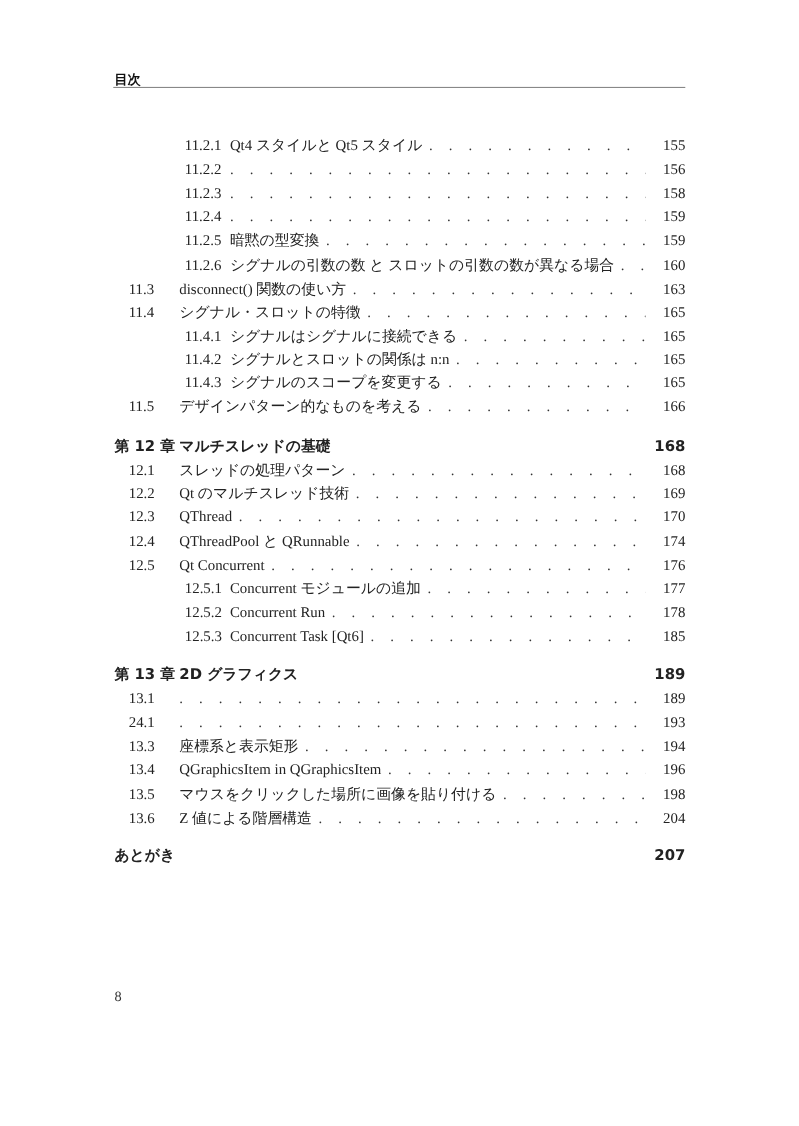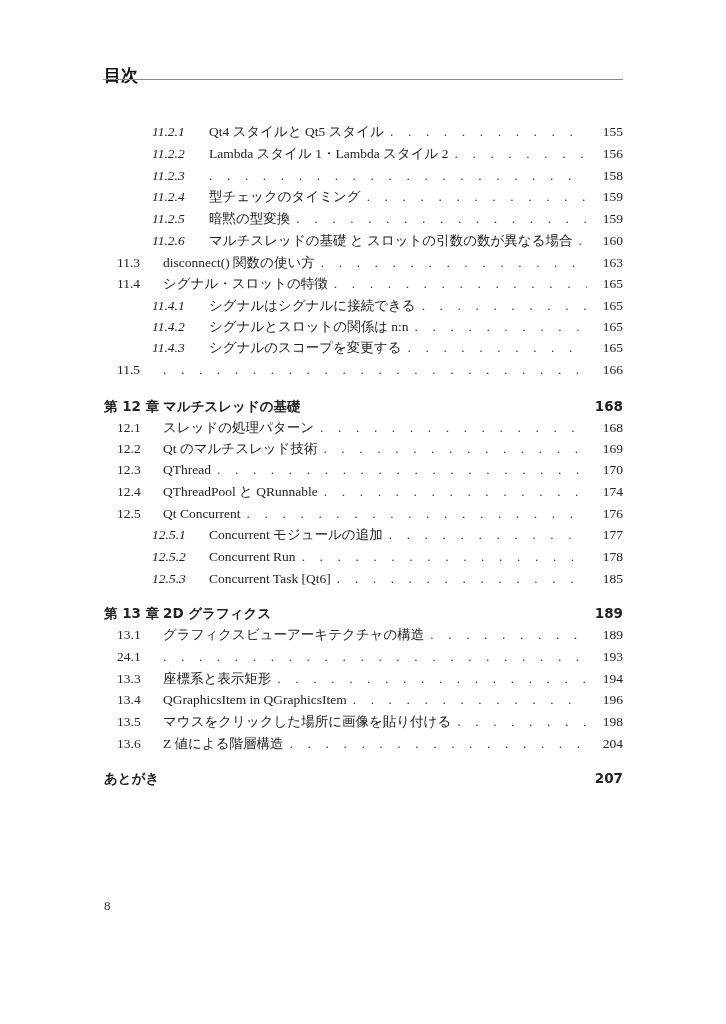--- a/index.html
+++ b/index.html
@@ -1,27 +1,27 @@
 <!DOCTYPE html>
 <html><head>
 <meta charset="utf-8">
 <style>
   html, body { margin: 0; padding: 0; background: #ffffff; }
   body { width: 726px; height: 1024px; position: relative; overflow: hidden; color: #222; }
   .serif { font-family: "Liberation Serif", "DejaVu Serif", serif; }
   .sans { font-family: "DejaVu Sans", "Liberation Sans", sans-serif; }
-  #header-title { position: absolute; left: 104px; top: 64px; font-size: 17px; font-weight: bold; color: #111; }
+  #header-title { position: absolute; left: 104px; top: 64px; font-size: 12px; font-weight: bold; color: #111; }
   #header-rule { position: absolute; left: 103px; top: 79px; width: 520px; height: 1px; background: #888; }
   .row { position: absolute; left: 104px; width: 519px; height: 20px; line-height: 20px; font-size: 13.5px; }
   .row .num { position: absolute; top: 0; }
   .row .title-wrap { position: absolute; top: 0; right: 36px; display: flex; overflow: hidden; white-space: nowrap; }
   .row .title { flex: 0 0 auto; padding-right: 6px; background: #fff; }
   .row .dots { flex: 1 1 auto; overflow: hidden; white-space: nowrap; letter-spacing: 5.6px; color: #333; }
   .row .page { position: absolute; right: 0; top: 0; text-align: right; }
-  .sub .num { left: 48px; font-style: italic; }
+  .sub .num { left: 64px; }
   .sub .title-wrap { left: 105px; }
   .sec .num { left: 13px; }
   .sec .title-wrap { left: 59px; }
   .chap { font-weight: bold; font-size: 13.5px; }
   .chap .num { left: 0; }
   .chap .title { position: absolute; left: 59px; top: 0; }
   .chap .page { font-size: 13.5px; }
   .after .title { position: absolute; left: 0; top: 0; }
   #page-number { position: absolute; left: 104px; top: 898px; font-size: 13px; color: #333; }
 </style>
@@ -36,52 +36,50 @@
       <span class="num">11.2.1</span>
       <div class="title-wrap">
         <span class="title">Qt4 スタイルと Qt5 スタイル</span>
         <span class="dots">. . . . . . . . . . . . . . . . . . . . . . . . . . . . . . . . . . . . . . . . . . . . . . . . . . . . . . . . . . . . . . . . . . . . . . . . . . . . . . . . . . . . . . . . . . . . . . . . . . . . . . . . . . . . . . . . . . . . . . . . </span>
       </div>
       <span class="page">155</span>
     </div>
     <div class="row sub serif" style="top: 144px;">
       <span class="num">11.2.2</span>
       <div class="title-wrap">
-        <span class="title">Lambda スタイル 1・Lambda スタイル 2</span>
         <span class="dots">. . . . . . . . . . . . . . . . . . . . . . . . . . . . . . . . . . . . . . . . . . . . . . . . . . . . . . . . . . . . . . . . . . . . . . . . . . . . . . . . . . . . . . . . . . . . . . . . . . . . . . . . . . . . . . . . . . . . . . . . </span>
       </div>
       <span class="page">156</span>
     </div>
     <div class="row sub serif" style="top: 166px;">
       <span class="num">11.2.3</span>
       <div class="title-wrap">
         <span class="dots">. . . . . . . . . . . . . . . . . . . . . . . . . . . . . . . . . . . . . . . . . . . . . . . . . . . . . . . . . . . . . . . . . . . . . . . . . . . . . . . . . . . . . . . . . . . . . . . . . . . . . . . . . . . . . . . . . . . . . . . . </span>
       </div>
       <span class="page">158</span>
     </div>
     <div class="row sub serif" style="top: 187px;">
       <span class="num">11.2.4</span>
       <div class="title-wrap">
-        <span class="title">型チェックのタイミング</span>
         <span class="dots">. . . . . . . . . . . . . . . . . . . . . . . . . . . . . . . . . . . . . . . . . . . . . . . . . . . . . . . . . . . . . . . . . . . . . . . . . . . . . . . . . . . . . . . . . . . . . . . . . . . . . . . . . . . . . . . . . . . . . . . . </span>
       </div>
       <span class="page">159</span>
     </div>
     <div class="row sub serif" style="top: 209px;">
       <span class="num">11.2.5</span>
       <div class="title-wrap">
         <span class="title">暗黙の型変換</span>
         <span class="dots">. . . . . . . . . . . . . . . . . . . . . . . . . . . . . . . . . . . . . . . . . . . . . . . . . . . . . . . . . . . . . . . . . . . . . . . . . . . . . . . . . . . . . . . . . . . . . . . . . . . . . . . . . . . . . . . . . . . . . . . . </span>
       </div>
       <span class="page">159</span>
     </div>
     <div class="row sub serif" style="top: 231px;">
       <span class="num">11.2.6</span>
       <div class="title-wrap">
-        <span class="title">マルチスレッドの基礎 と スロットの引数の数が異なる場合</span>
+        <span class="title">シグナルの引数の数 と スロットの引数の数が異なる場合</span>
         <span class="dots">. . . . . . . . . . . . . . . . . . . . . . . . . . . . . . . . . . . . . . . . . . . . . . . . . . . . . . . . . . . . . . . . . . . . . . . . . . . . . . . . . . . . . . . . . . . . . . . . . . . . . . . . . . . . . . . . . . . . . . . . </span>
       </div>
       <span class="page">160</span>
     </div>
     <div class="row sec serif" style="top: 253px;">
       <span class="num">11.3</span>
       <div class="title-wrap">
         <span class="title">disconnect() 関数の使い方</span>
         <span class="dots">. . . . . . . . . . . . . . . . . . . . . . . . . . . . . . . . . . . . . . . . . . . . . . . . . . . . . . . . . . . . . . . . . . . . . . . . . . . . . . . . . . . . . . . . . . . . . . . . . . . . . . . . . . . . . . . . . . . . . . . . </span>
       </div>
@@ -115,20 +113,21 @@
       <span class="num">11.4.3</span>
       <div class="title-wrap">
         <span class="title">シグナルのスコープを変更する</span>
         <span class="dots">. . . . . . . . . . . . . . . . . . . . . . . . . . . . . . . . . . . . . . . . . . . . . . . . . . . . . . . . . . . . . . . . . . . . . . . . . . . . . . . . . . . . . . . . . . . . . . . . . . . . . . . . . . . . . . . . . . . . . . . . </span>
       </div>
       <span class="page">165</span>
     </div>
     <div class="row sec serif" style="top: 360px;">
       <span class="num">11.5</span>
       <div class="title-wrap">
+        <span class="title">デザインパターン的なものを考える</span>
         <span class="dots">. . . . . . . . . . . . . . . . . . . . . . . . . . . . . . . . . . . . . . . . . . . . . . . . . . . . . . . . . . . . . . . . . . . . . . . . . . . . . . . . . . . . . . . . . . . . . . . . . . . . . . . . . . . . . . . . . . . . . . . . </span>
       </div>
       <span class="page">166</span>
     </div>
     <div class="row chap chap sans" style="top: 396px;">
       <span class="num">第 12 章</span>
       <span class="title">マルチスレッドの基礎</span>
       <span class="page">168</span>
     </div>
     <div class="row sec serif" style="top: 418px;">
@@ -196,21 +195,20 @@
       <span class="page">185</span>
     </div>
     <div class="row chap chap sans" style="top: 603px;">
       <span class="num">第 13 章</span>
       <span class="title">2D グラフィクス</span>
       <span class="page">189</span>
     </div>
     <div class="row sec serif" style="top: 625px;">
       <span class="num">13.1</span>
       <div class="title-wrap">
-        <span class="title">グラフィクスビューアーキテクチャの構造</span>
         <span class="dots">. . . . . . . . . . . . . . . . . . . . . . . . . . . . . . . . . . . . . . . . . . . . . . . . . . . . . . . . . . . . . . . . . . . . . . . . . . . . . . . . . . . . . . . . . . . . . . . . . . . . . . . . . . . . . . . . . . . . . . . . </span>
       </div>
       <span class="page">189</span>
     </div>
     <div class="row sec serif" style="top: 647px;">
       <span class="num">24.1</span>
       <div class="title-wrap">
         <span class="dots">. . . . . . . . . . . . . . . . . . . . . . . . . . . . . . . . . . . . . . . . . . . . . . . . . . . . . . . . . . . . . . . . . . . . . . . . . . . . . . . . . . . . . . . . . . . . . . . . . . . . . . . . . . . . . . . . . . . . . . . . </span>
       </div>
       <span class="page">193</span>

